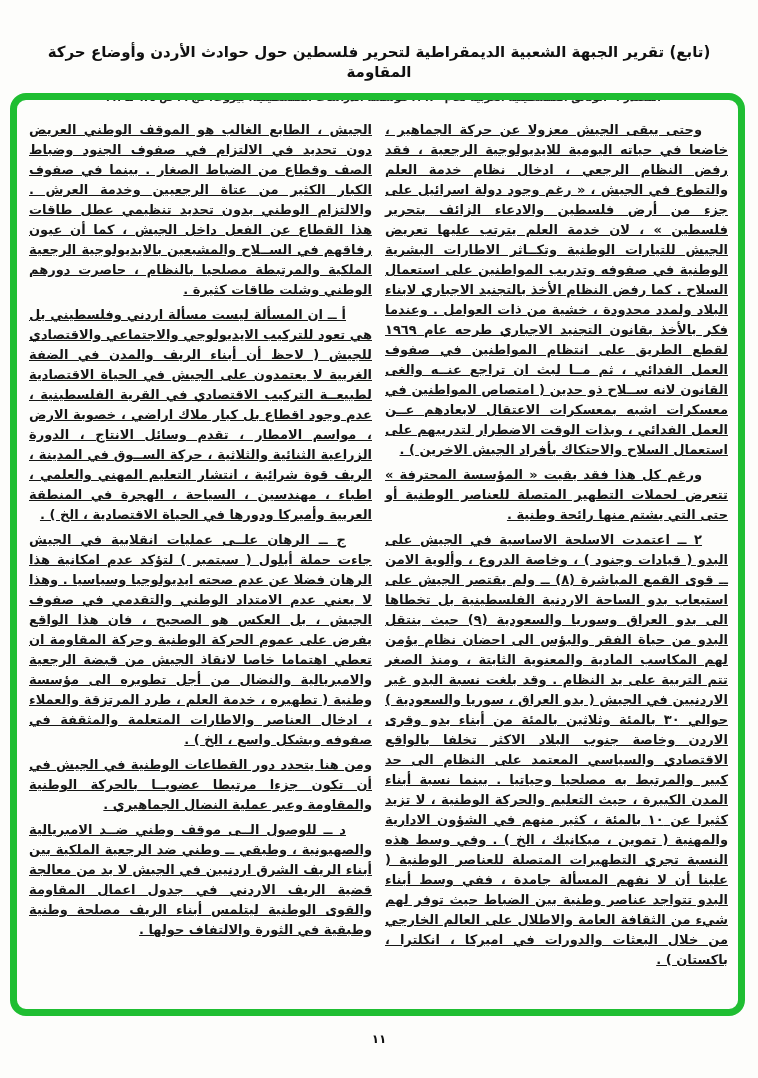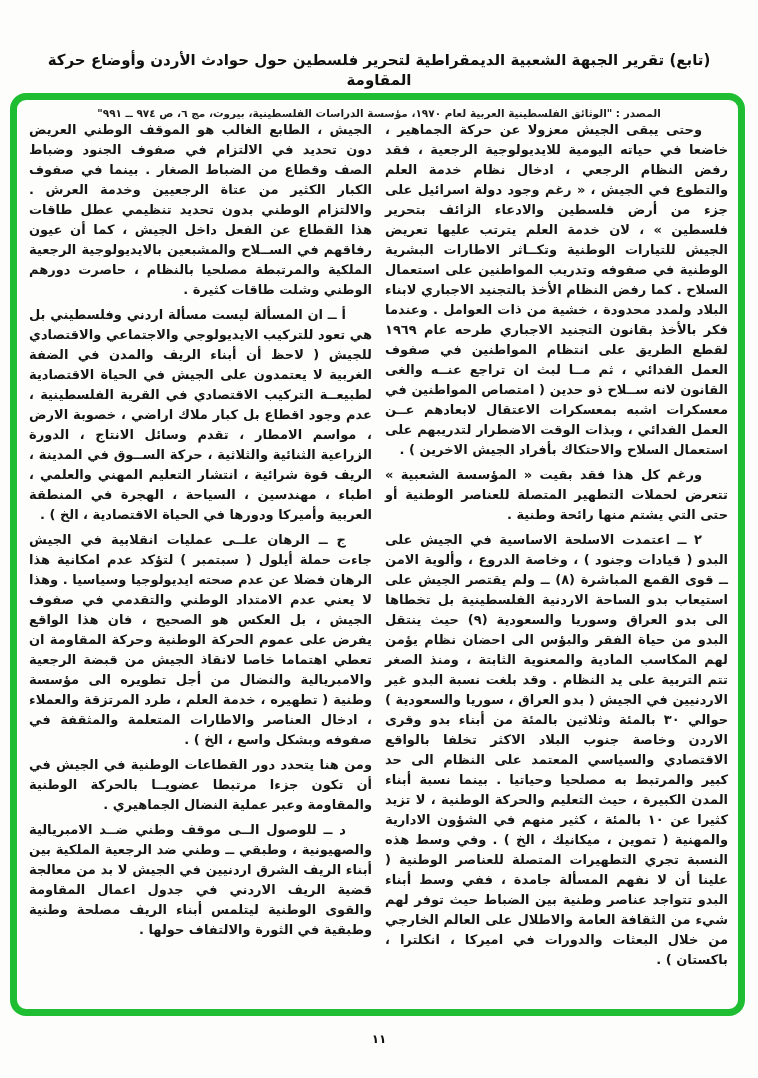--- a/index.html
+++ b/index.html
@@ -21,21 +21,21 @@
     left: 0;
     width: 758px;
     text-align: center;
     direction: rtl;
   }
   .doc-title {
     font-size: 15px;
     font-weight: bold;
     line-height: 1.35;
     color: #101010;
-    margin: 16px 20px;
+    margin: 8px 20px;
   }
   .doc-source {
     font-size: 10.5px;
     font-weight: bold;
     margin-top: 5px;
     color: #1c1c1c;
   }
   .content-frame {
     position: absolute;
     left: 10px;
@@ -56,20 +56,21 @@
     height: 100%;
   }
   .col {
     flex: 1 1 0;
     direction: rtl;
     text-align: justify;
     font-size: 13px;
     line-height: 20px;
     font-weight: bold;
     color: #161616;
+    text-decoration: underline;
   }
   .col p {
     margin: 0 0 5px 0;
   }
   .col p.indent {
     text-indent: 26px;
   }
   .page-number {
     position: absolute;
     top: 1032px;
@@ -86,21 +87,21 @@
 
 <header class="page-header">
   <div class="doc-title">(تابع) تقرير الجبهة الشعبية الديمقراطية لتحرير فلسطين حول حوادث الأردن وأوضاع حركة المقاومة</div>
   <div class="doc-source">المصدر : "الوثائق الفلسطينية العربية لعام ١٩٧٠، مؤسسة الدراسات الفلسطينية، بيروت، مج ٦، ص ٩٧٤ ــ ٩٩١"</div>
 </header>
 
 <div class="content-frame">
   <div class="columns">
     <div class="col">
       <p class="indent">وحتى يبقى الجيش معزولا عن حركة الجماهير ، خاضعا في حياته اليومية للايديولوجية الرجعية ، فقد رفض النظام الرجعي ، ادخال نظام خدمة العلم والتطوع في الجيش ، « رغم وجود دولة اسرائيل على جزء من أرض فلسطين والادعاء الزائف بتحرير فلسطين » ، لان خدمة العلم يترتب عليها تعريض الجيش للتيارات الوطنية وتكــاثر الاطارات البشرية الوطنية في صفوفه وتدريب المواطنين على استعمال السلاح . كما رفض النظام الأخذ بالتجنيد الاجباري لابناء البلاد ولمدد محدودة ، خشية من ذات العوامل . وعندما فكر بالأخذ بقانون التجنيد الاجباري طرحه عام ١٩٦٩ لقطع الطريق على انتظام المواطنين في صفوف العمل الفدائي ، ثم مــا لبث ان تراجع عنــه والغى القانون لانه ســلاح ذو حدين ( امتصاص المواطنين في معسكرات اشبه بمعسكرات الاعتقال لابعادهم عــن العمل الفدائي ، وبذات الوقت الاضطرار لتدريبهم على استعمال السلاح والاحتكاك بأفراد الجيش الاخرين ) .</p>
-      <p class="indent">ورغم كل هذا فقد بقيت « المؤسسة الشعبية » تتعرض لحملات التطهير المتصلة للعناصر الوطنية أو حتى التي يشتم منها رائحة وطنية .</p>
+      <p class="indent">ورغم كل هذا فقد بقيت « المؤسسة المحترفة » تتعرض لحملات التطهير المتصلة للعناصر الوطنية أو حتى التي يشتم منها رائحة وطنية .</p>
       <p class="indent">٢ ــ اعتمدت الاسلحة الاساسية في الجيش على البدو ( قيادات وجنود ) ، وخاصة الدروع ، وألوية الامن ــ قوى القمع المباشرة (٨) ــ ولم يقتصر الجيش على استيعاب بدو الساحة الاردنية الفلسطينية بل تخطاها الى بدو العراق وسوريا والسعودية (٩) حيث ينتقل البدو من حياة الفقر والبؤس الى احضان نظام يؤمن لهم المكاسب المادية والمعنوية الثابتة ، ومنذ الصغر تتم التربية على يد النظام . وقد بلغت نسبة البدو غير الاردنيين في الجيش ( بدو العراق ، سوريا والسعودية ) حوالي ٣٠ بالمئة وثلاثين بالمئة من أبناء بدو وقرى الاردن وخاصة جنوب البلاد الاكثر تخلفا بالواقع الاقتصادي والسياسي المعتمد على النظام الى حد كبير والمرتبط به مصلحيا وحياتيا . بينما نسبة أبناء المدن الكبيرة ، حيث التعليم والحركة الوطنية ، لا تزيد كثيرا عن ١٠ بالمئة ، كثير منهم في الشؤون الادارية والمهنية ( تموين ، ميكانيك ، الخ ) . وفي وسط هذه النسبة تجري التطهيرات المتصلة للعناصر الوطنية ( علينا أن لا نفهم المسألة جامدة ، ففي وسط أبناء البدو تتواجد عناصر وطنية بين الضباط حيث توفر لهم شيء من الثقافة العامة والاطلال على العالم الخارجي من خلال البعثات والدورات في اميركا ، انكلترا ، باكستان ) .</p>
 
     </div>
     <div class="col">
       <p>الجيش ، الطابع الغالب هو الموقف الوطني العريض دون تحديد في الالتزام في صفوف الجنود وضباط الصف وقطاع من الضباط الصغار . بينما في صفوف الكبار الكثير من عتاة الرجعيين وخدمة العرش . والالتزام الوطني بدون تحديد تنظيمي عطل طاقات هذا القطاع عن الفعل داخل الجيش ، كما أن عيون رفاقهم في الســلاح والمشبعين بالايديولوجية الرجعية الملكية والمرتبطة مصلحيا بالنظام ، حاصرت دورهم الوطني وشلت طاقات كثيرة .</p>
       <p class="indent">أ ــ ان المسألة ليست مسألة اردني وفلسطيني بل هي تعود للتركيب الايديولوجي والاجتماعي والاقتصادي للجيش ( لاحظ أن أبناء الريف والمدن في الضفة الغربية لا يعتمدون على الجيش في الحياة الاقتصادية لطبيعــة التركيب الاقتصادي في القرية الفلسطينية ، عدم وجود اقطاع بل كبار ملاك اراضي ، خصوبة الارض ، مواسم الامطار ، تقدم وسائل الانتاج ، الدورة الزراعية الثنائية والثلاثية ، حركة الســوق في المدينة ، الريف قوة شرائية ، انتشار التعليم المهني والعلمي ، اطباء ، مهندسين ، السياحة ، الهجرة في المنطقة العربية وأميركا ودورها في الحياة الاقتصادية ، الخ ) .</p>
       <p class="indent">ج ــ الرهان علــى عمليات انقلابية في الجيش جاءت حملة أيلول ( سبتمبر ) لتؤكد عدم امكانية هذا الرهان فضلا عن عدم صحته ايديولوجيا وسياسيا . وهذا لا يعني عدم الامتداد الوطني والتقدمي في صفوف الجيش ، بل العكس هو الصحيح ، فان هذا الواقع يفرض على عموم الحركة الوطنية وحركة المقاومة ان تعطي اهتماما خاصا لانقاذ الجيش من قبضة الرجعية والامبريالية والنضال من أجل تطويره الى مؤسسة وطنية ( تطهيره ، خدمة العلم ، طرد المرتزقة والعملاء ، ادخال العناصر والاطارات المتعلمة والمثقفة في صفوفه وبشكل واسع ، الخ ) .</p>
       <p>ومن هنا يتحدد دور القطاعات الوطنية في الجيش في أن تكون جزءا مرتبطا عضويــا بالحركة الوطنية والمقاومة وعبر عملية النضال الجماهيري .</p>
       <p class="indent">د ــ للوصول الــى موقف وطني ضــد الامبريالية والصهيونية ، وطبقي ــ وطني ضد الرجعية الملكية بين أبناء الريف الشرق اردنيين في الجيش لا بد من معالجة قضية الريف الاردني في جدول اعمال المقاومة والقوى الوطنية ليتلمس أبناء الريف مصلحة وطنية وطبقية في الثورة والالتفاف حولها .</p>
 

